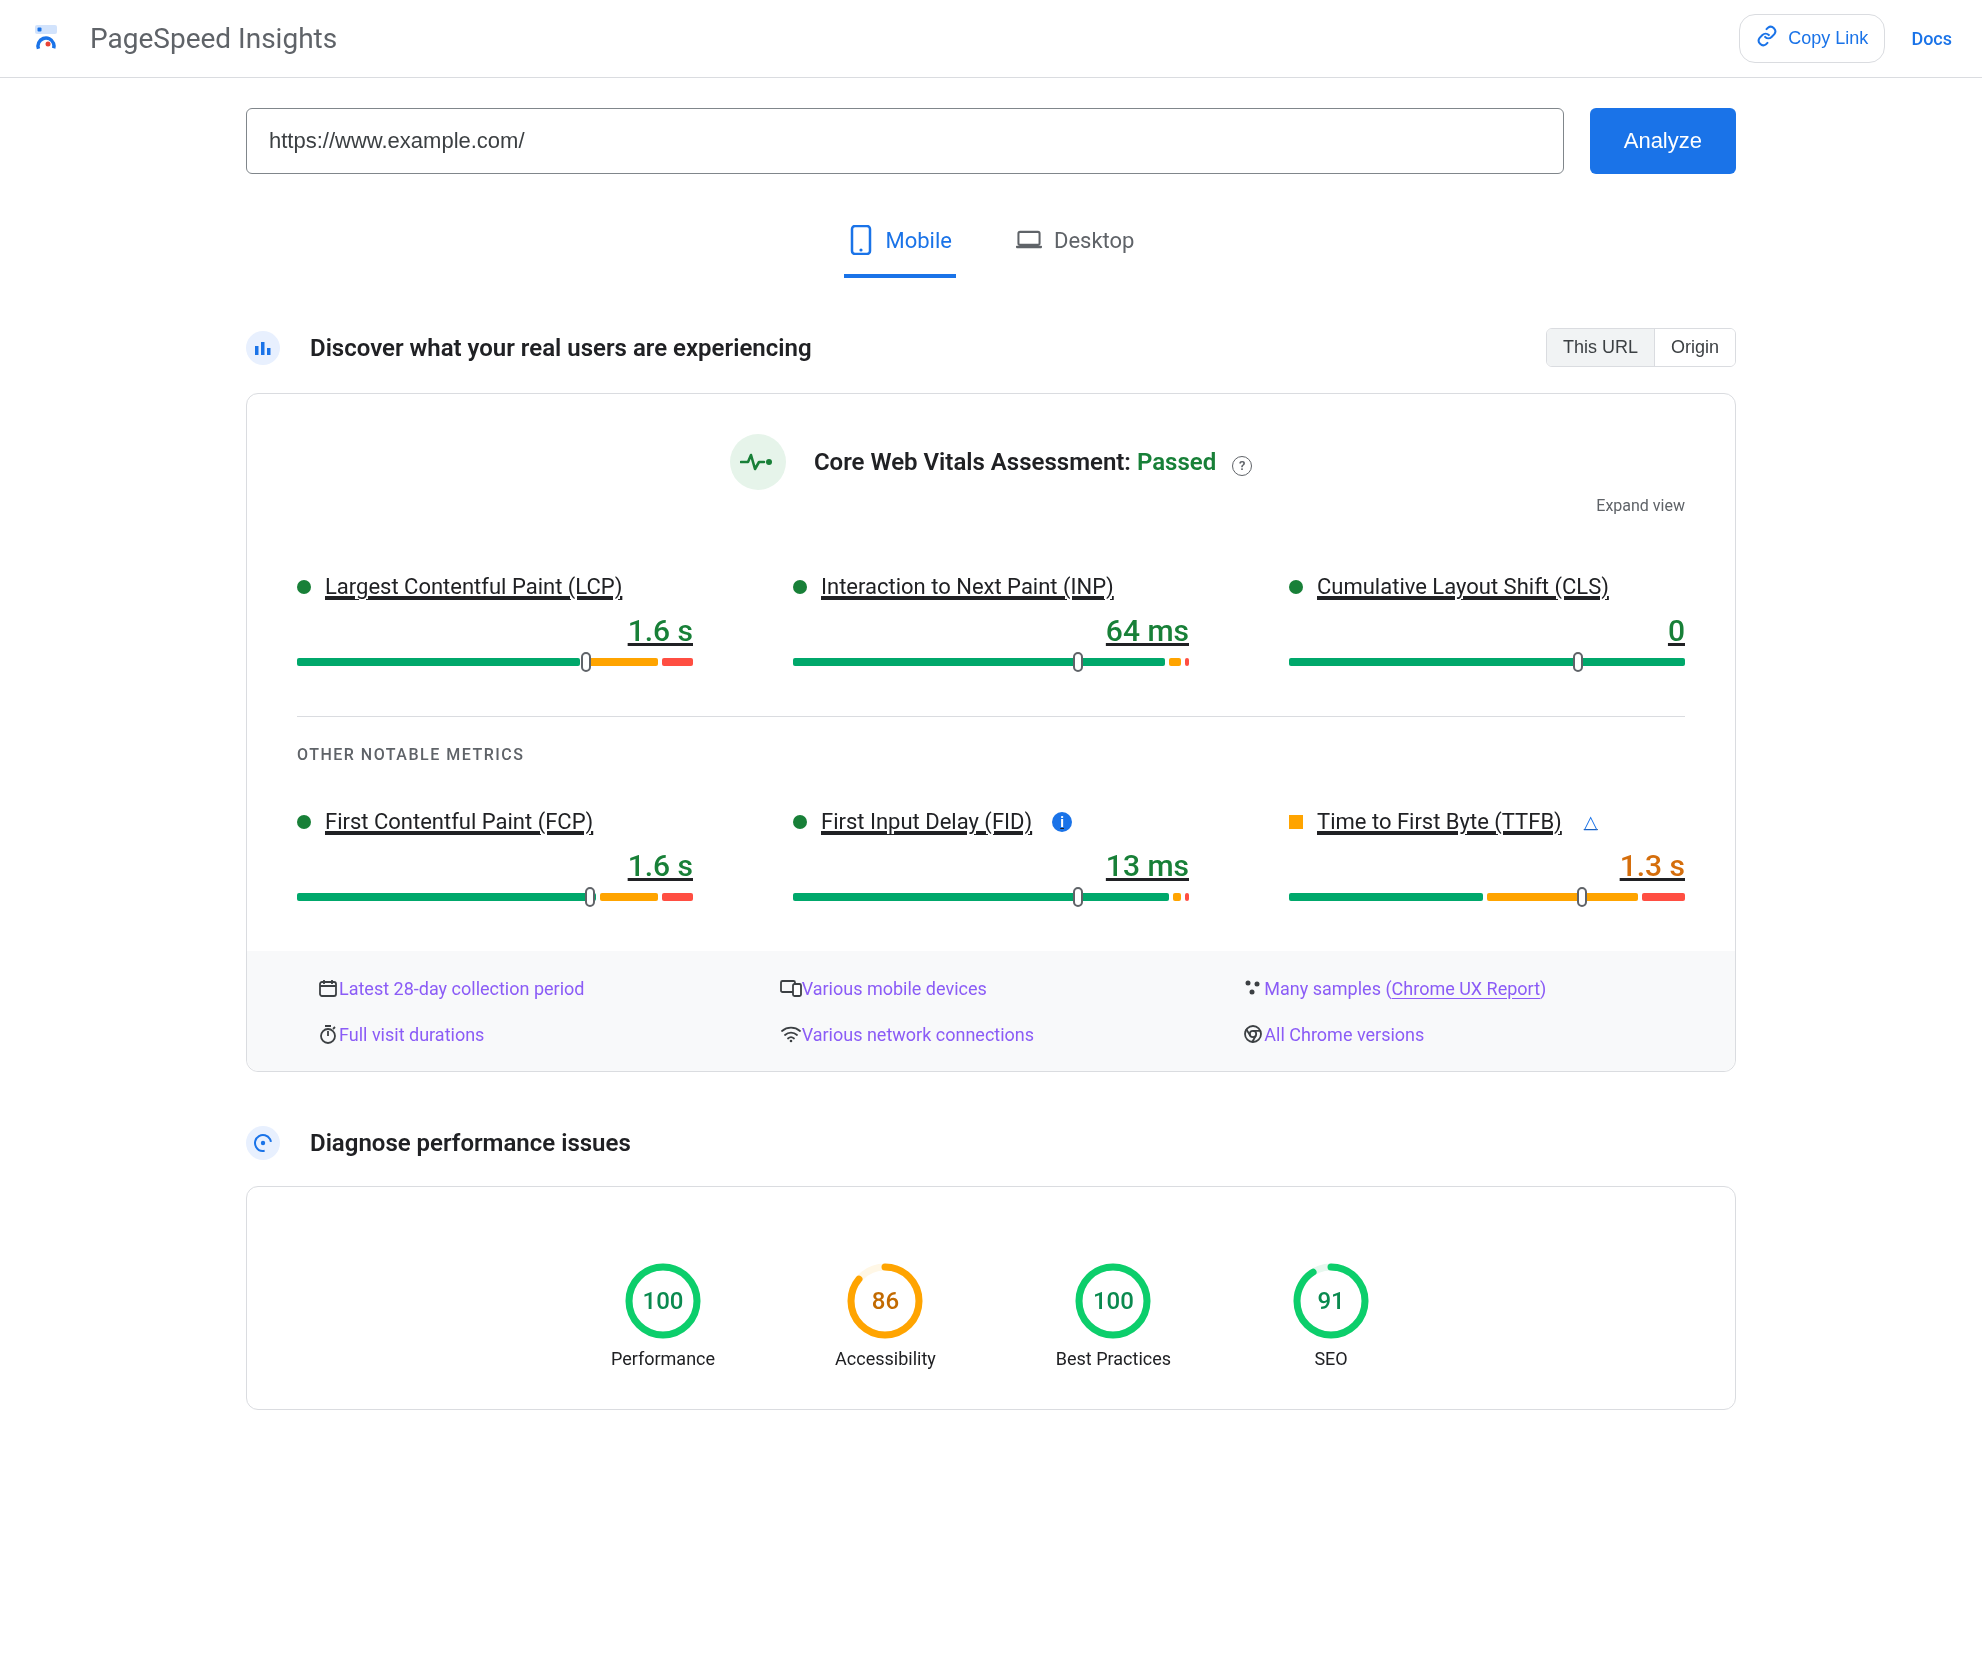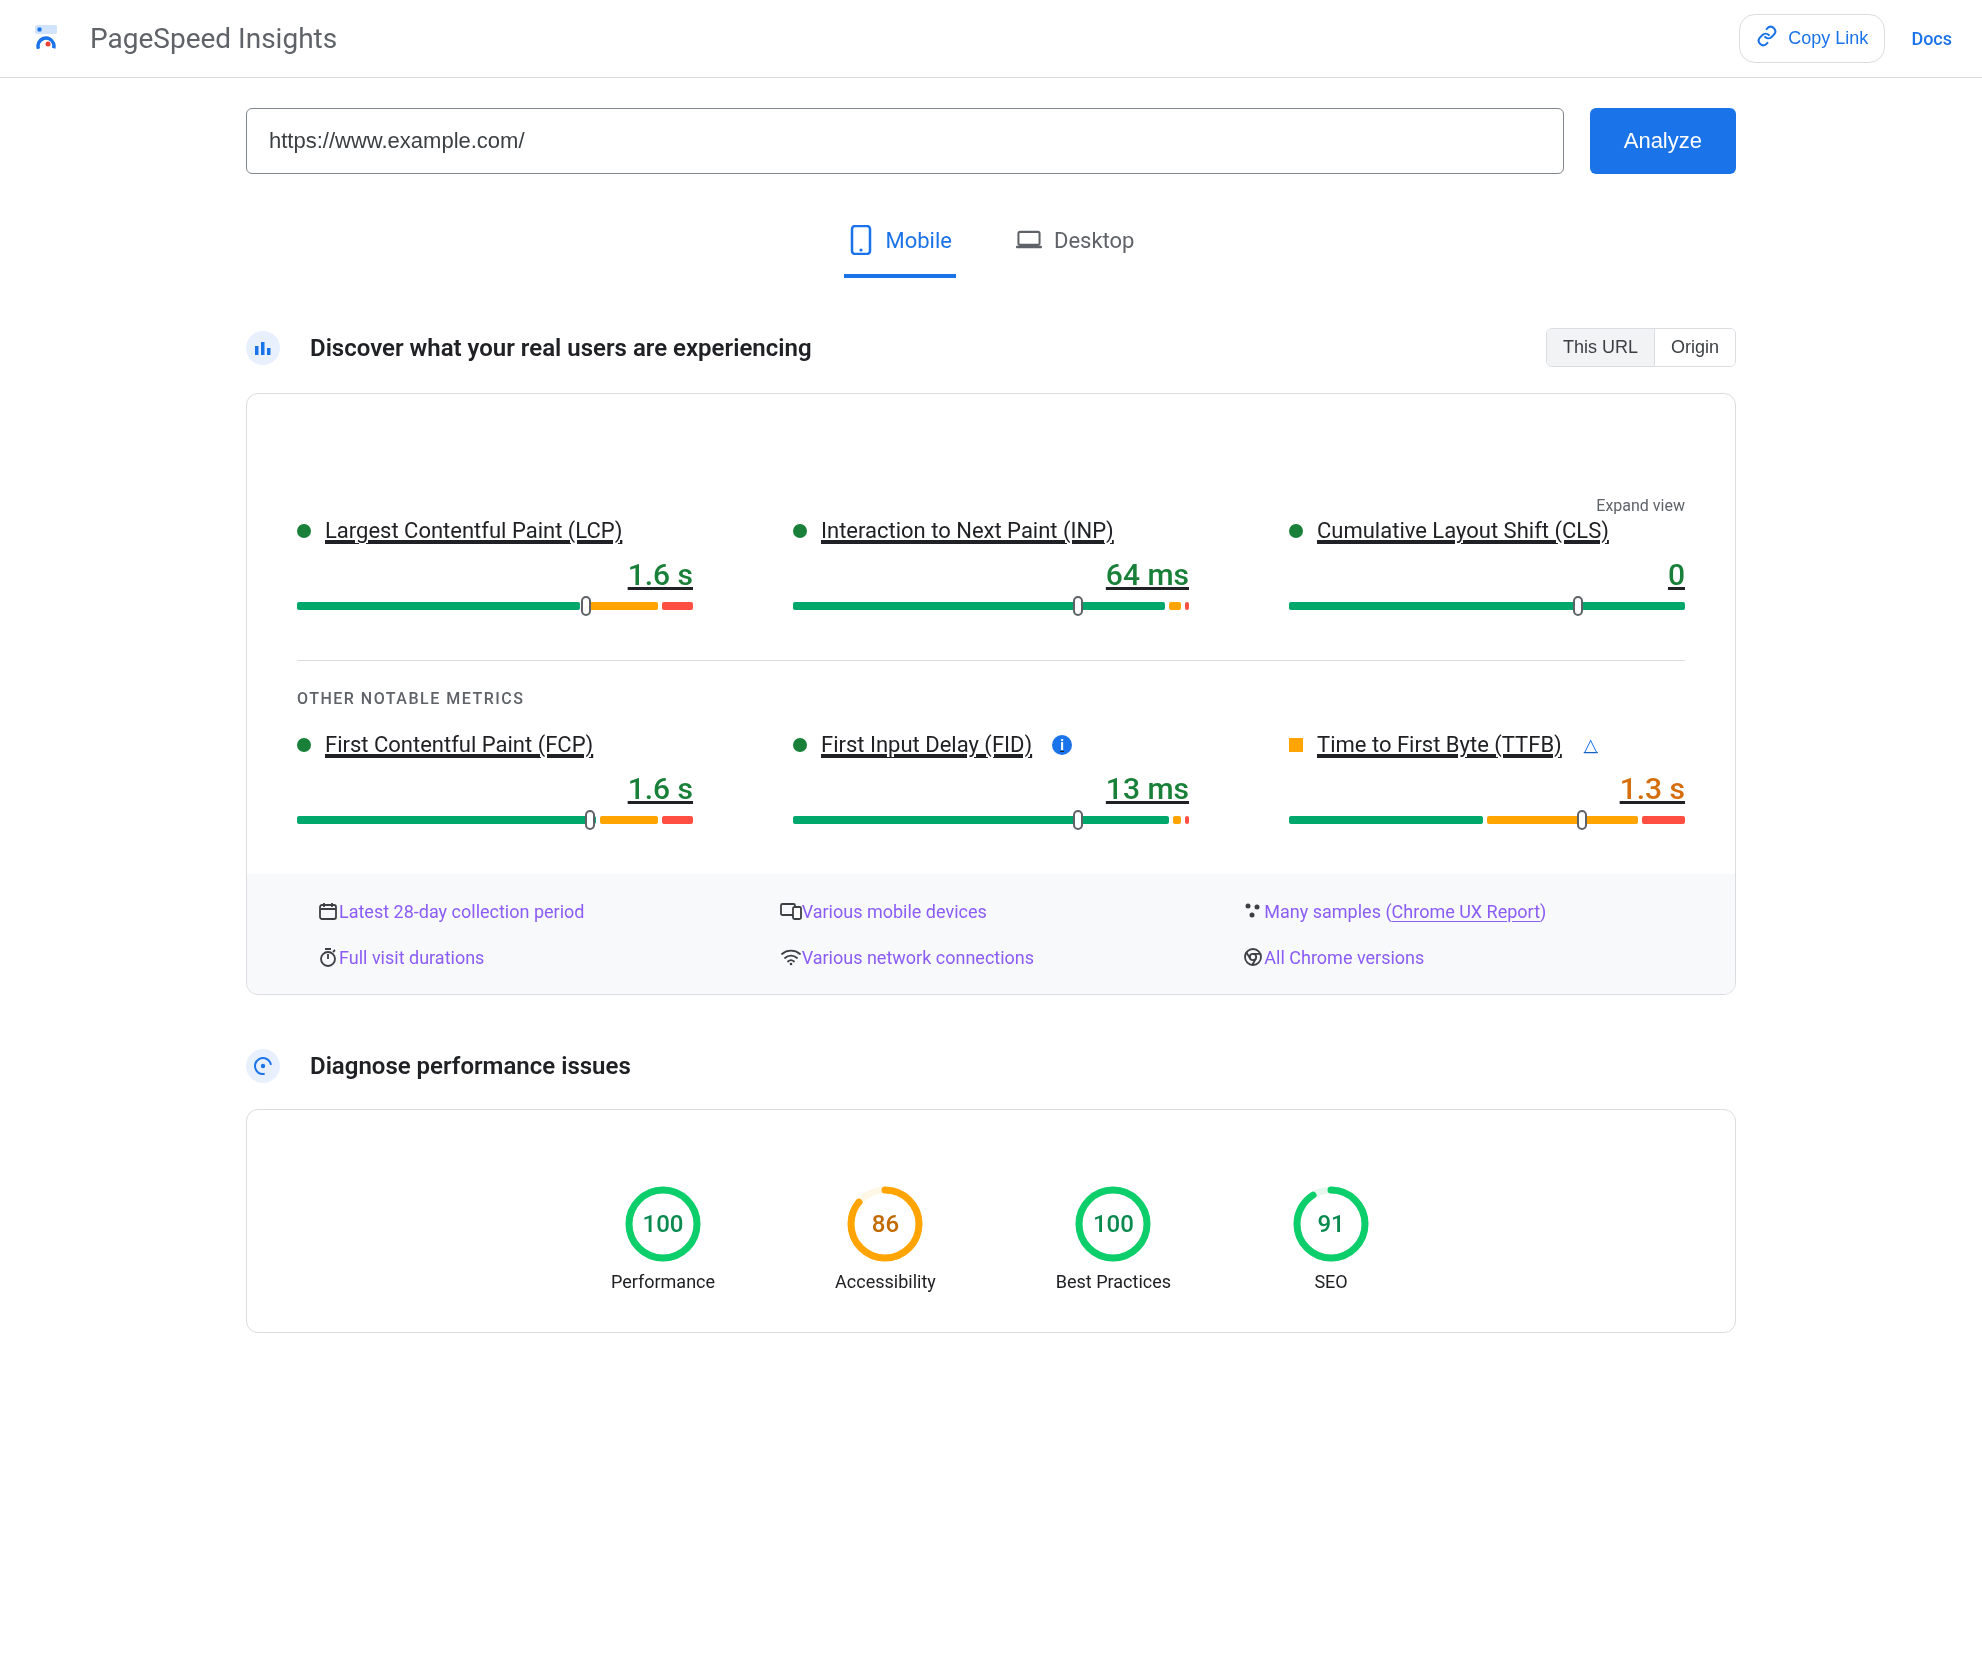--- a/index.html
+++ b/index.html
@@ -106,21 +106,21 @@
   .g { background:#00a86b; }
   .o { background:#ffa400; }
   .r { background:#ff4e42; }
   .marker {
     position: absolute; top: -6px; width: 10px; height: 20px; background: #fff;
     border: 2px solid #5f6368; border-radius: 6px;
   }
   .square { width: 14px; height: 14px; background: #ffa400; }
 
   .divider { border: none; border-top: 1px solid #dadce0; margin: 50px 0 28px; }
-  .subheading { font-size: 16px; letter-spacing: 1.5px; color:#5f6368; font-weight: 500; margin-bottom: 20px; }
+  .subheading { font-size: 16px; letter-spacing: 1.5px; color:#5f6368; font-weight: 500; margin-bottom: 41px; }
 
   .footer-grid {
     background: #f8f9fa;
     margin: 50px -50px 0; padding: 26px 70px; 
     display: grid; grid-template-columns: 1fr 1fr 1fr; row-gap: 24px; column-gap: 40px;
     border-radius: 0 0 12px 12px;
   }
   .footer-item { display:flex; align-items:center; color:#8b5cf6; font-size: 18px;}
   .footer-item .underline { text-decoration: underline; text-underline-offset: 3px;}
   .ficon { width: 22px; height: 22px; color:#3c4043; display:inline-flex; align-items:center; justify-content:center; }
@@ -207,20 +207,32 @@
     </div>
     <div class="scope-toggle">
       <button class="scope-btn active">This URL</button>
       <button class="scope-btn">Origin</button>
     </div>
   </div>
 
   <div class="card">
 
     <div class="assessment">
+      <div class="assess-row">
+        <span class="pulse-badge">
+          <svg width="36" height="20" viewBox="0 0 36 20" fill="none">
+              <path d="M1 10 H8 L11 3 L15 17 L19 10 H24" stroke="#188038" stroke-width="2.6" stroke-linecap="round" stroke-linejoin="round"></path>
+              <circle cx="29" cy="10" r="3" fill="#188038"></circle>
+            </svg>
+        </span>
+        <span class="assess-text">
+          <span>Core Web Vitals Assessment: </span><span class="assess-status">Passed</span>
+          <span class="help-icon">?</span>
+        </span>
+      </div>
       <span class="expand-view">Expand view</span>
     </div>
 
     <div class="metrics-grid">
 
       <div class="metric">
         <div class="metric-head">
             <span class="dot"></span>
           <span class="metric-name">Largest Contentful Paint (LCP)</span>
           </div>

